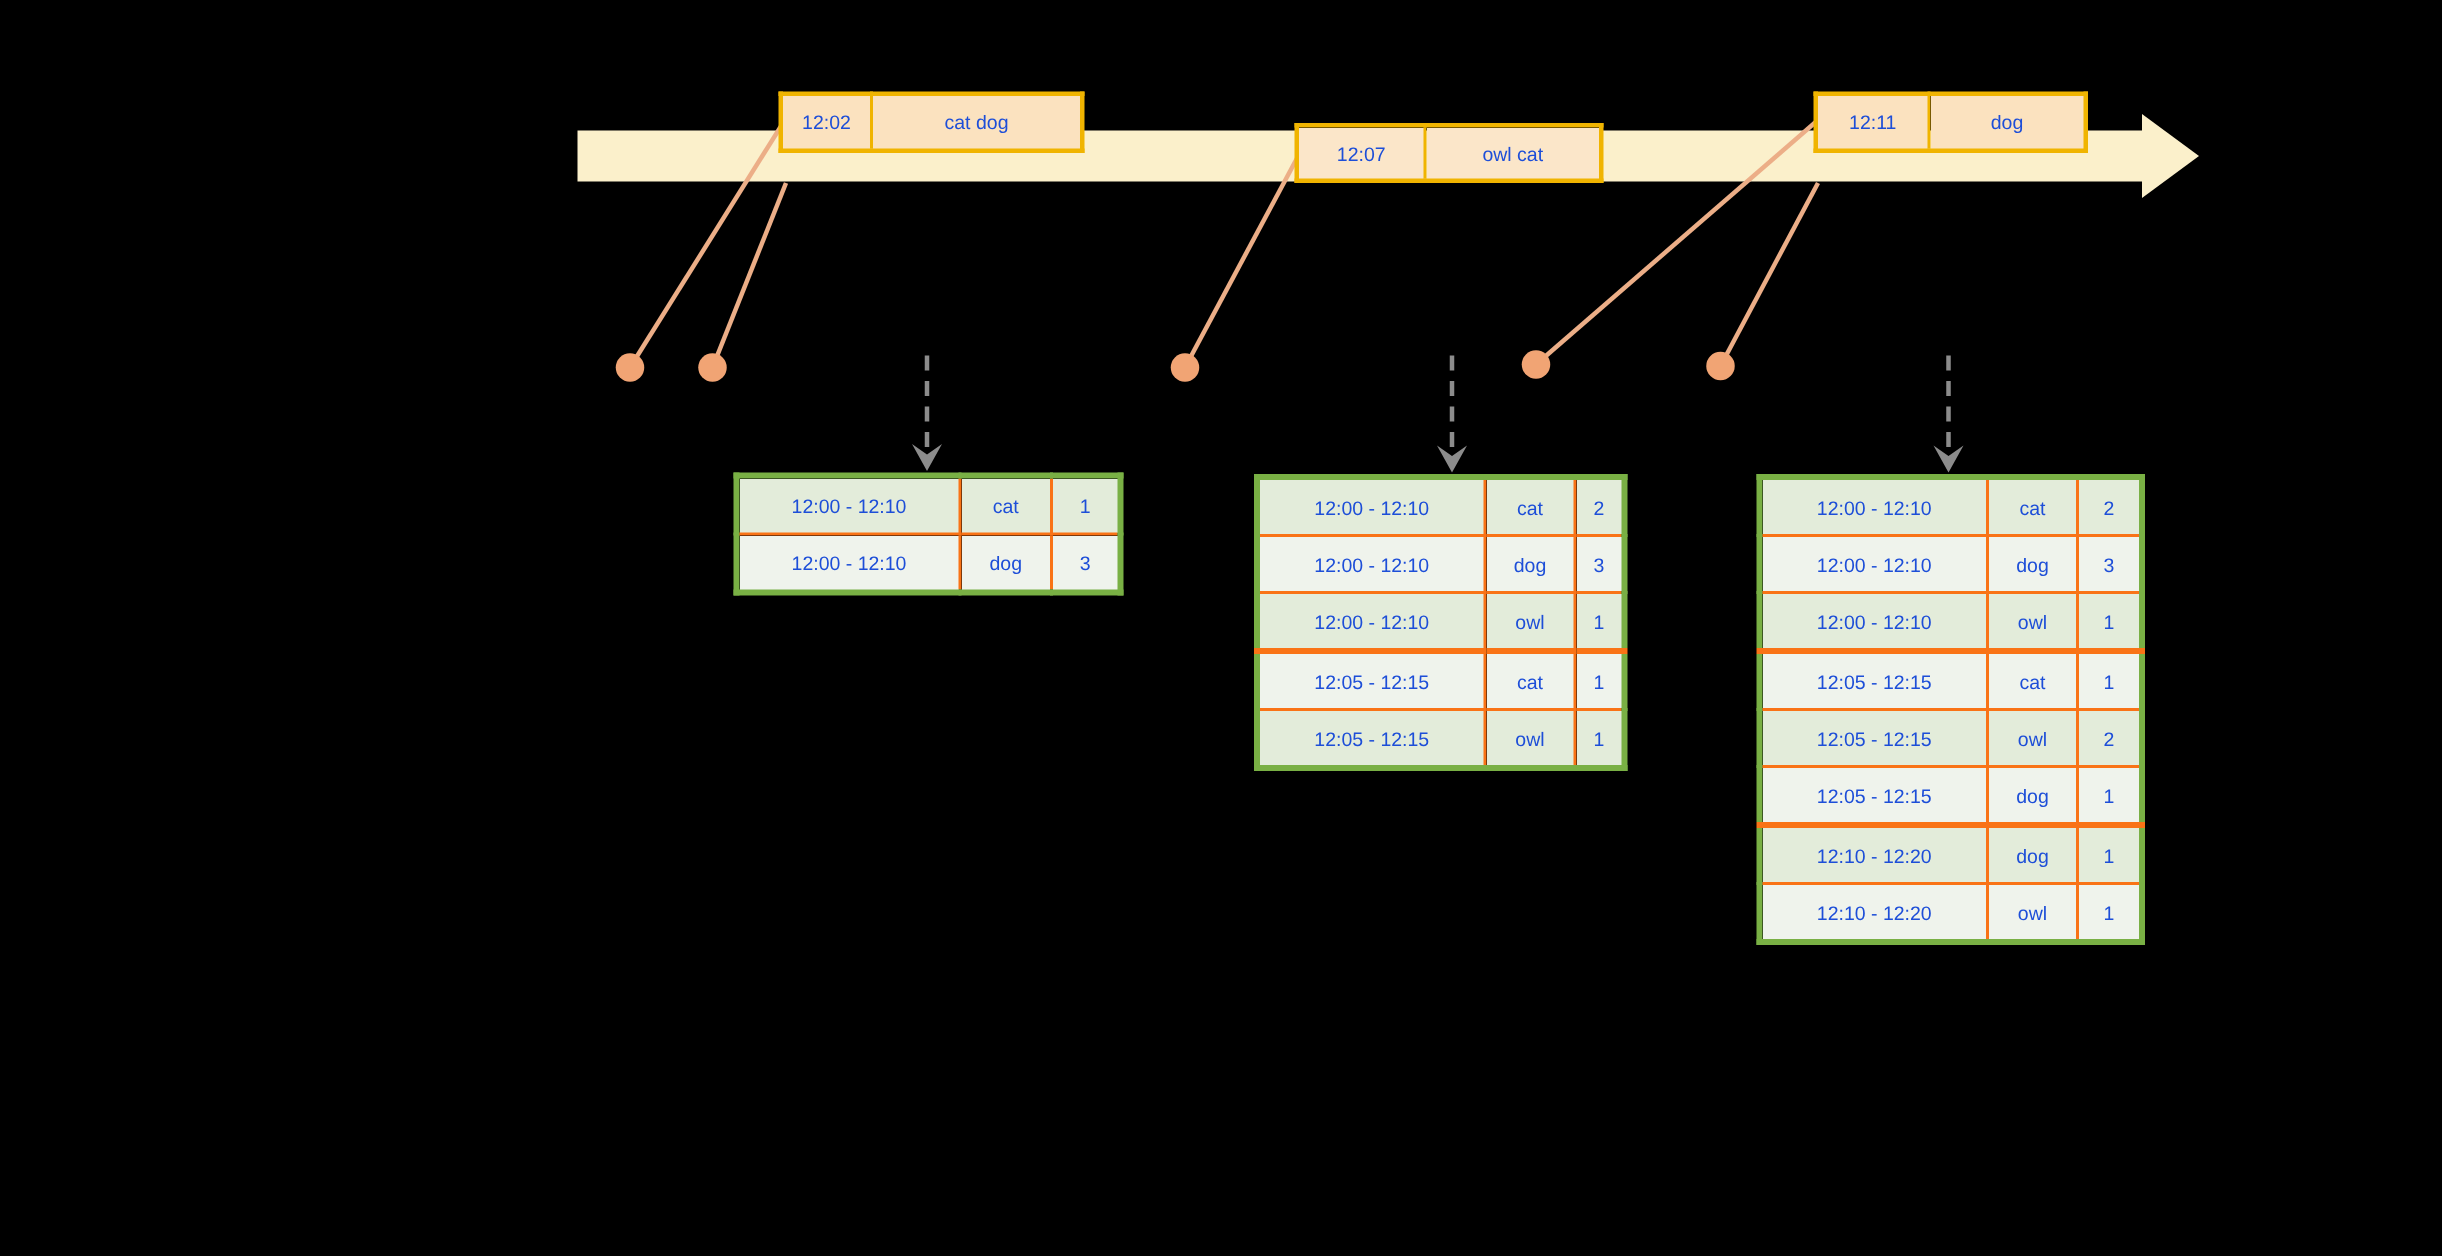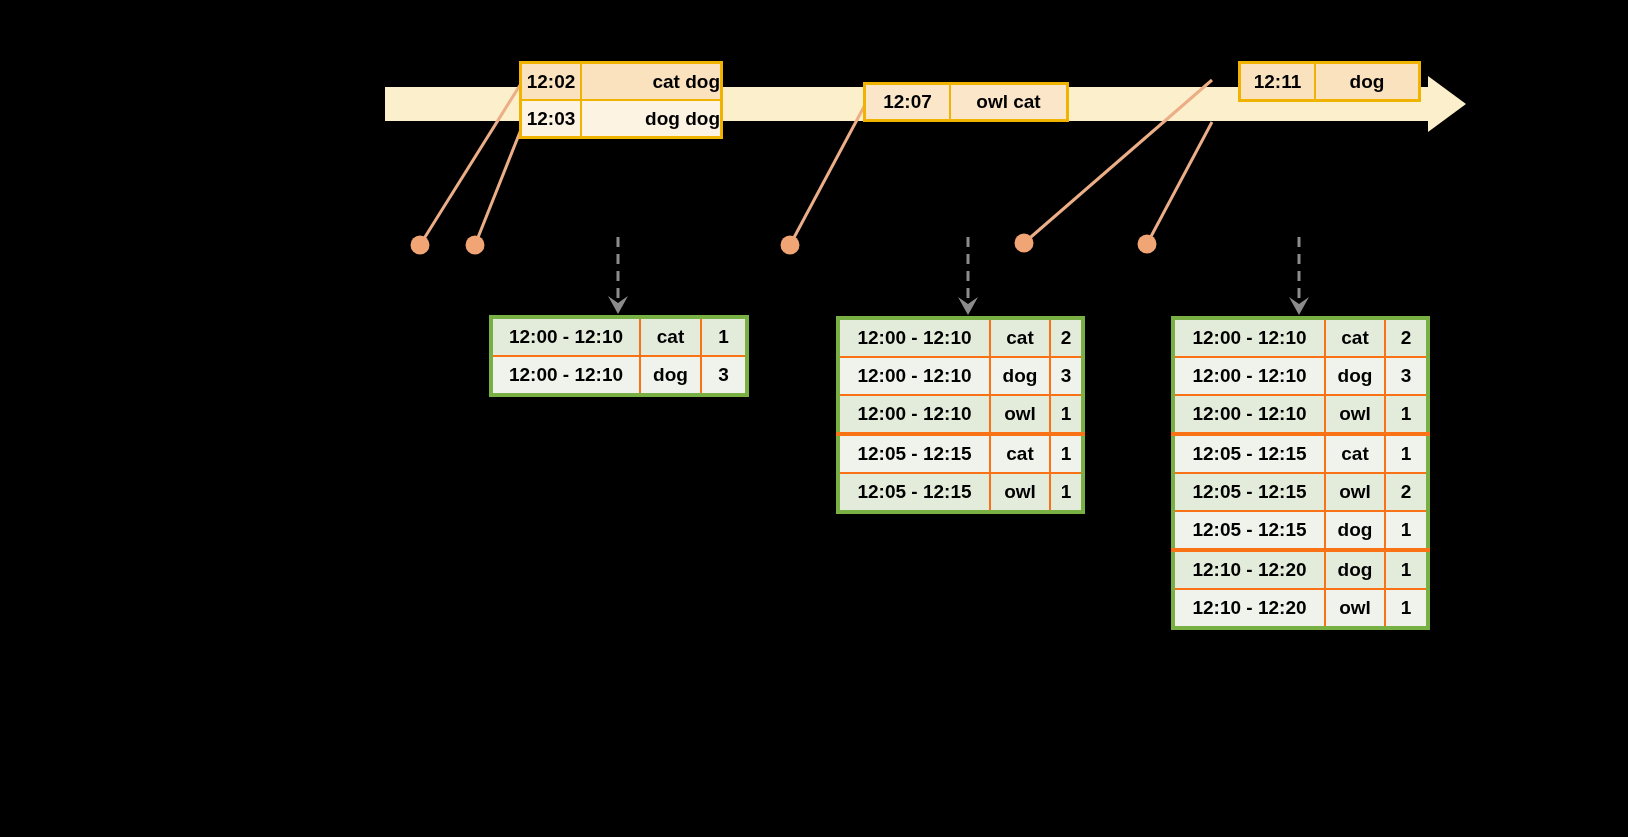--- a/index.html
+++ b/index.html
@@ -18,44 +18,43 @@
   #shapes {
     position: absolute;
     left: 0; top: 0;
     z-index: 1;
   }
   table {
     position: absolute;
     border-collapse: collapse;
     table-layout: fixed;
     z-index: 2;
-    color: #000000;
-    font-size: 19px;
-    font-weight: bold;
+    color: #1d4ed8;
+    font-size: 13px;
   }
   td {
     text-align: center;
     vertical-align: middle;
     overflow: hidden;
     white-space: nowrap;
     padding: 0;
   }
   
   .event-table { border: 3px solid #F0B400; }
   .event-table td { border: 2px solid #F0B400; height: 35px; }
   .event-table tr:nth-child(1) td { background: #FBE2BF; }
   .event-table tr:nth-child(2) td { background: #FDF3E2; }
   #event-table-2 td { background: #FBE6C9; height: 34px; margin-left: 24px; }
   #event-table-1 { left: 519px; top: 61px; }
   #event-table-1 .c-time { width: 58px; }
-  #event-table-1 .c-data { width: 138px; text-align: right; }
+  #event-table-1 .c-data { width: 138px; }
   #event-table-2 { left: 863px; top: 82px; }
   #event-table-2 .c-time { width: 83px; }
   #event-table-2 .c-data { width: 115px; }
-  #event-table-3 { left: 1238px; top: 61px; }
+  #event-table-3 { left: 1209px; top: 61px; }
   #event-table-3 .c-time { width: 73px; }
   #event-table-3 .c-data { width: 102px; }
   
   .result-table { border: 4px solid #79B044; }
   .result-table td { border: 2px solid #f97316; height: 36px; }
   .result-table tr:nth-child(odd) td { background: #E3ECDA; }
   .result-table tr:nth-child(even) td { background: #EFF3EC; }
   .result-table tr.group-start td { border-top-width: 4px; }
   #result-table-1 { left: 489px; top: 315px; }
   #result-table-1 .c-window { width: 146px; }
@@ -105,24 +104,20 @@
       <path d="M 1289 297 L 1299 315 L 1309 297 L 1299 304 Z" fill="#8C8C8C"></path>
     </g>
   </svg>
 
   <table id="event-table-1" class="event-table">
     <tbody>
         <tr>
       <td class="c-time">12:02</td>
       <td class="c-data">cat dog</td>
     </tr>
-    <tr>
-      <td class="c-time">12:03</td>
-      <td class="c-data">dog dog</td>
-    </tr>
   </tbody>
     </table>
 
   <table id="event-table-2" class="event-table">
     <tbody>
         <tr>
       <td class="c-time">12:07</td>
       <td class="c-data">owl cat</td>
     </tr>
   </tbody>

